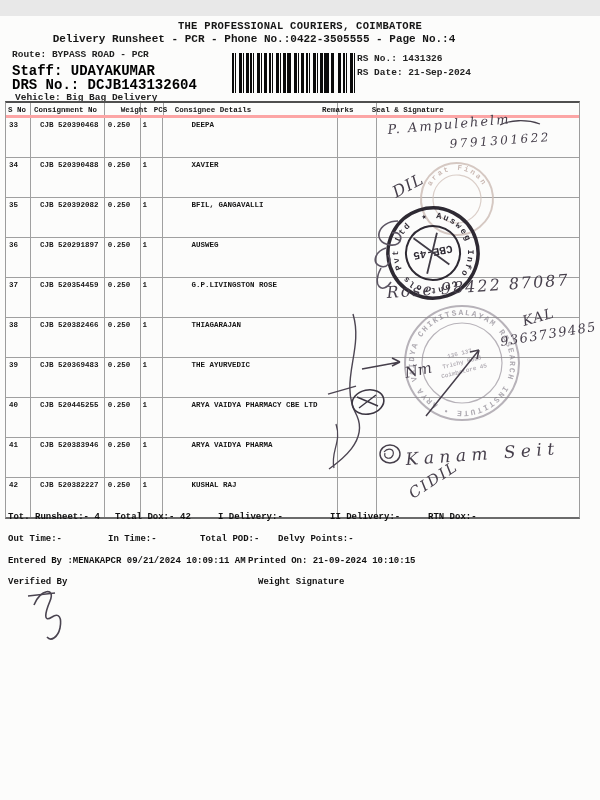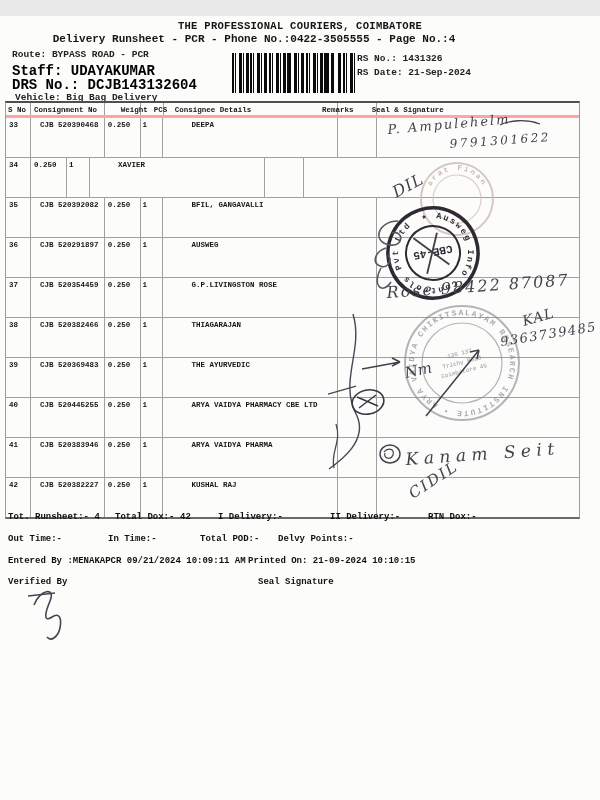--- a/index.html
+++ b/index.html
@@ -66,20 +66,21 @@
       <div class="td c1">33</div>
       <div class="td c2">CJB 520390468</div>
       <div class="td c3">0.250</div>
       <div class="td c4">1</div>
       <div class="td c5">DEEPA</div>
       <div class="td c6"></div>
       <div class="td c7"></div>
     </div>
     <div class="tr">
       <div class="td c1">34</div>
+      <div class="td c2">CJB 520390488</div>
       <div class="td c3">0.250</div>
       <div class="td c4">1</div>
       <div class="td c5">XAVIER</div>
       <div class="td c6"></div>
       <div class="td c7"></div>
     </div>
     <div class="tr">
       <div class="td c1">35</div>
       <div class="td c2">CJB 520392082</div>
       <div class="td c3">0.250</div>
@@ -162,21 +163,21 @@
 
   <div class="sum" style="left:8px;top:518px;">Out Time:-</div>
   <div class="sum" style="left:108px;top:518px;">In Time:-</div>
   <div class="sum" style="left:200px;top:518px;">Total POD:-</div>
   <div class="sum" style="left:278px;top:518px;">Delvy Points:-</div>
 
   <div class="sum" style="left:8px;top:540px;">Entered By :MENAKAPCR 09/21/2024 10:09:11 AM</div>
   <div class="sum" style="left:248px;top:540px;">Printed On: 21-09-2024 10:10:15</div>
 
   <div class="sum" style="left:8px;top:561px;">Verified By</div>
-  <div class="sum" style="left:258px;top:561px;">Seal Signature</div>
+  <div class="sum" style="left:258px;top:561px;">Weight Signature</div>
 
   <svg class="overlay" width="600" height="800" viewBox="0 0 600 800">
 
     <g transform="translate(457,183) rotate(6)" opacity="0.8">
       <circle r="36" fill="none" stroke="#ccbcb5" stroke-width="2"></circle>
       <circle r="24" fill="none" stroke="#d2c3bc" stroke-width="1.2"></circle>
       <path id="finArc" d="M -29,0 A 29 29 0 0 1 29,0" fill="none"></path>
       <text font-size="7.5" font-weight="bold" fill="#bda8a1" letter-spacing="2">
         <textPath href="#finArc" startOffset="10">arat Finan</textPath>
       </text>

